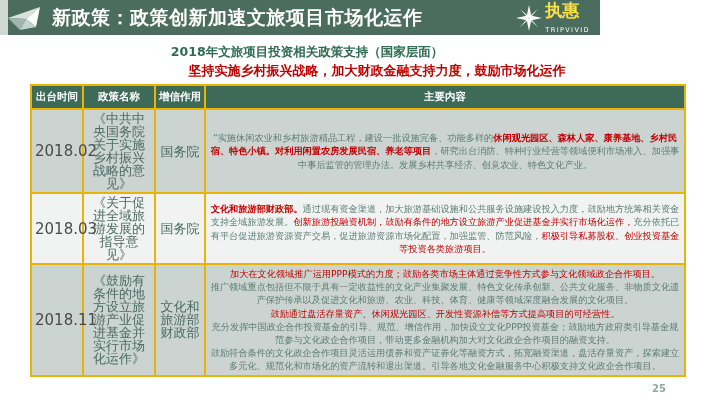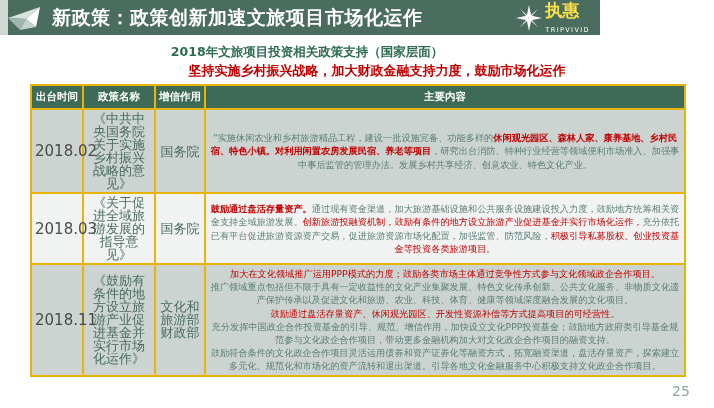--- a/index.html
+++ b/index.html
@@ -161,24 +161,25 @@
     color: #c00000;
     font-weight: bold;
   }
   .cell-main .hl-plain {
     color: #c00000;
   }
 
   
   .slide-number {
     position: absolute;
-    left: 672px;
+    left: 652px;
     top: 383px;
-    font-size: 14px;
+    font-size: 10px;
     color: #8fa8a0;
+    font-weight: bold;
   }
 </style>
 </head>
 <body>
 
 <div class="header-bar">
   <div class="header-accent"></div>
 
   <span class="plane-icon">
     <svg viewBox="0 0 42 30" width="42" height="30" aria-hidden="true">
@@ -238,21 +239,21 @@
         <td class="cell-dept">国务院</td>
         <td class="cell-main">
           <p><span>“实施休闲农业和乡村旅游精品工程，建设一批设施完备、功能多样的</span><span class="hl">休闲观光园区、森林人家、康养基地、乡村民宿、特色小镇。对利用闲置农房发展民宿、养老等项目</span><span>，研究出台消防、特种行业经营等领域便利市场准入、加强事中事后监管的管理办法。发展乡村共享经济、创意农业、特色文化产业。</span></p>
         </td>
       </tr>
       <tr class="row-b">
         <td class="cell-date">2018.03</td>
         <td class="cell-name">《关于促进全域旅游发展的指导意见》</td>
         <td class="cell-dept">国务院</td>
         <td class="cell-main">
-          <p><span class="hl">鼓励通过盘活存量资产。</span><span>通过现有资金渠道，加大旅游基础设施和公共服务设施建设投入力度，鼓励地方统筹相关资金支持全域旅游发展。</span><span class="hl-plain">创新旅游投融资机制，鼓励有条件的地方设立旅游产业促进基金并实行市场化运作，</span><span>充分依托已有平台促进旅游资源资产交易，促进旅游资源市场化配置，加强监管、防范风险，</span><span class="hl-plain">积极引导私募股权、创业投资基金等投资各类旅游项目。</span></p>
+          <p><span class="hl">文化和旅游部财政部。</span><span>通过现有资金渠道，加大旅游基础设施和公共服务设施建设投入力度，鼓励地方统筹相关资金支持全域旅游发展。</span><span class="hl-plain">创新旅游投融资机制，鼓励有条件的地方设立旅游产业促进基金并实行市场化运作，</span><span>充分依托已有平台促进旅游资源资产交易，促进旅游资源市场化配置，加强监管、防范风险，</span><span class="hl-plain">积极引导私募股权、创业投资基金等投资各类旅游项目。</span></p>
         </td>
       </tr>
       <tr class="row-a">
         <td class="cell-date">2018.11</td>
         <td class="cell-name">《鼓励有条件的地方设立旅游产业促进基金并实行市场化运作》</td>
         <td class="cell-dept">文化和旅游部财政部</td>
         <td class="cell-main">
           <p><span class="hl-plain">加大在文化领域推广运用PPP模式的力度；鼓励各类市场主体通过竞争性方式参与文化领域政企合作项目。</span></p>
           <p><span>推广领域重点包括但不限于具有一定收益性的文化产业集聚发展、特色文化传承创新、公共文化服务、非物质文化遗产保护传承以及促进文化和旅游、农业、科技、体育、健康等领域深度融合发展的文化项目。</span></p>
           <p><span class="hl-plain">鼓励通过盘活存量资产、休闲观光园区、开发性资源补偿等方式提高项目的可经营性。</span></p>

